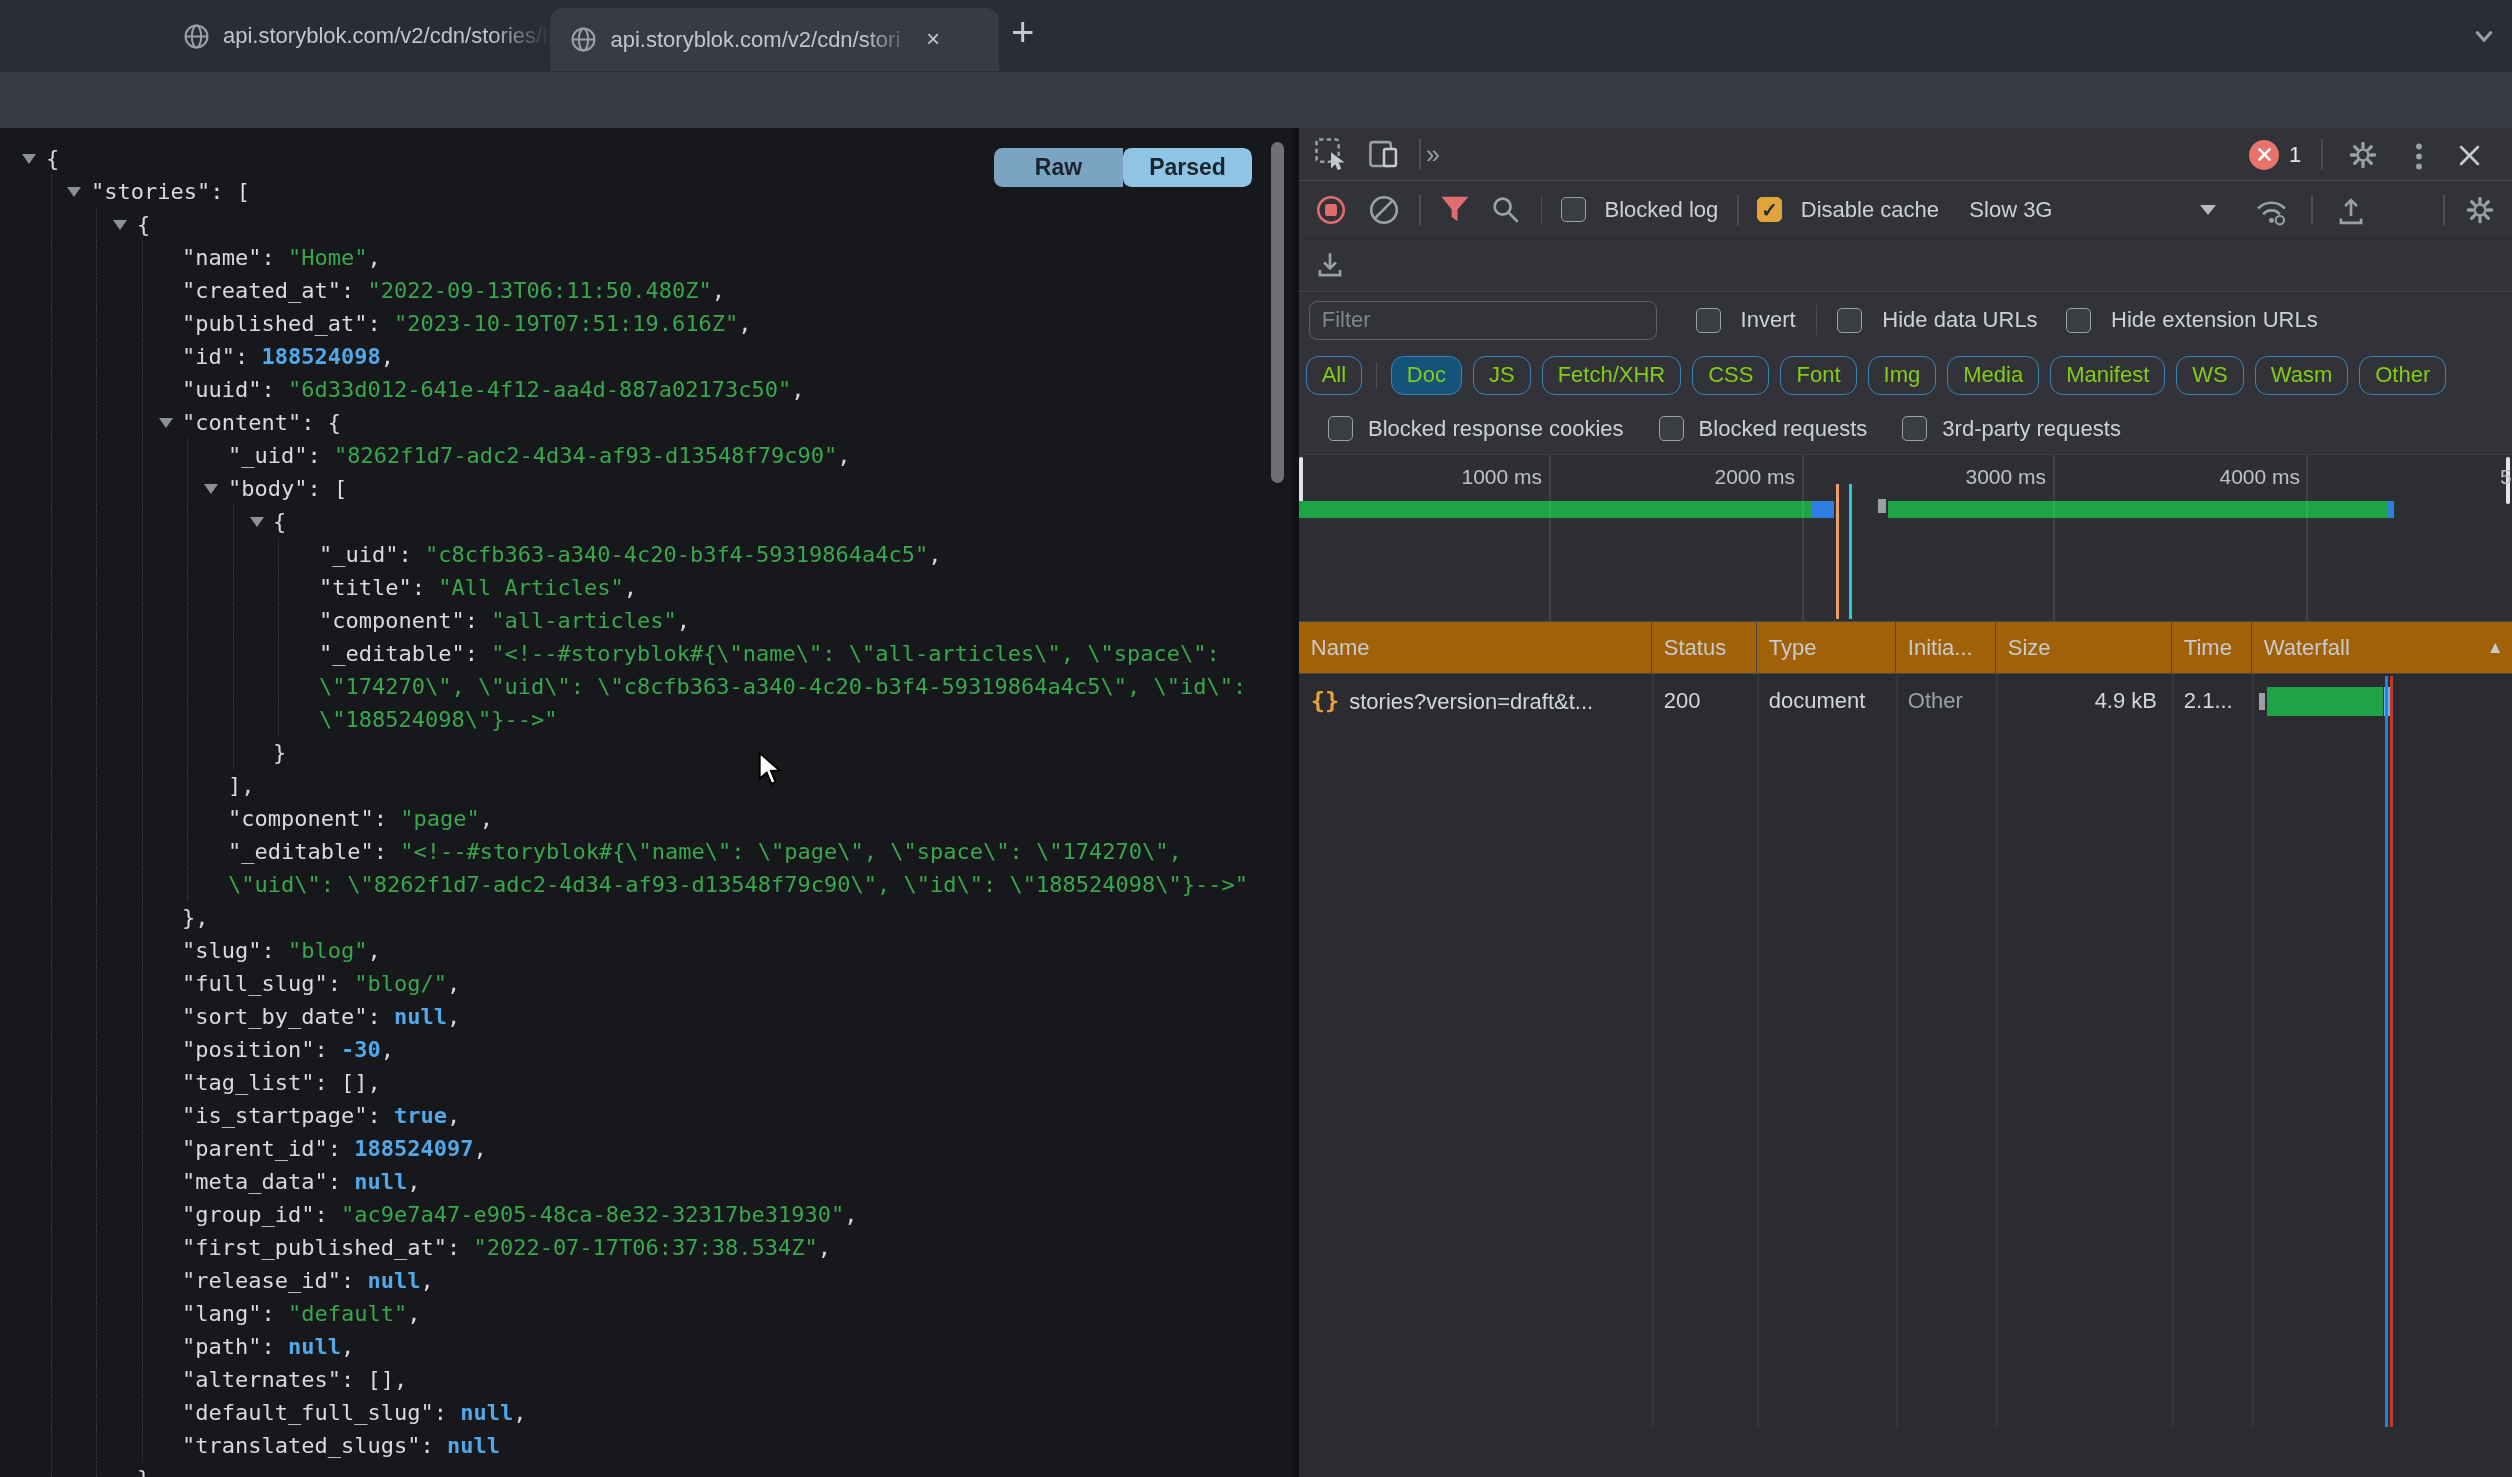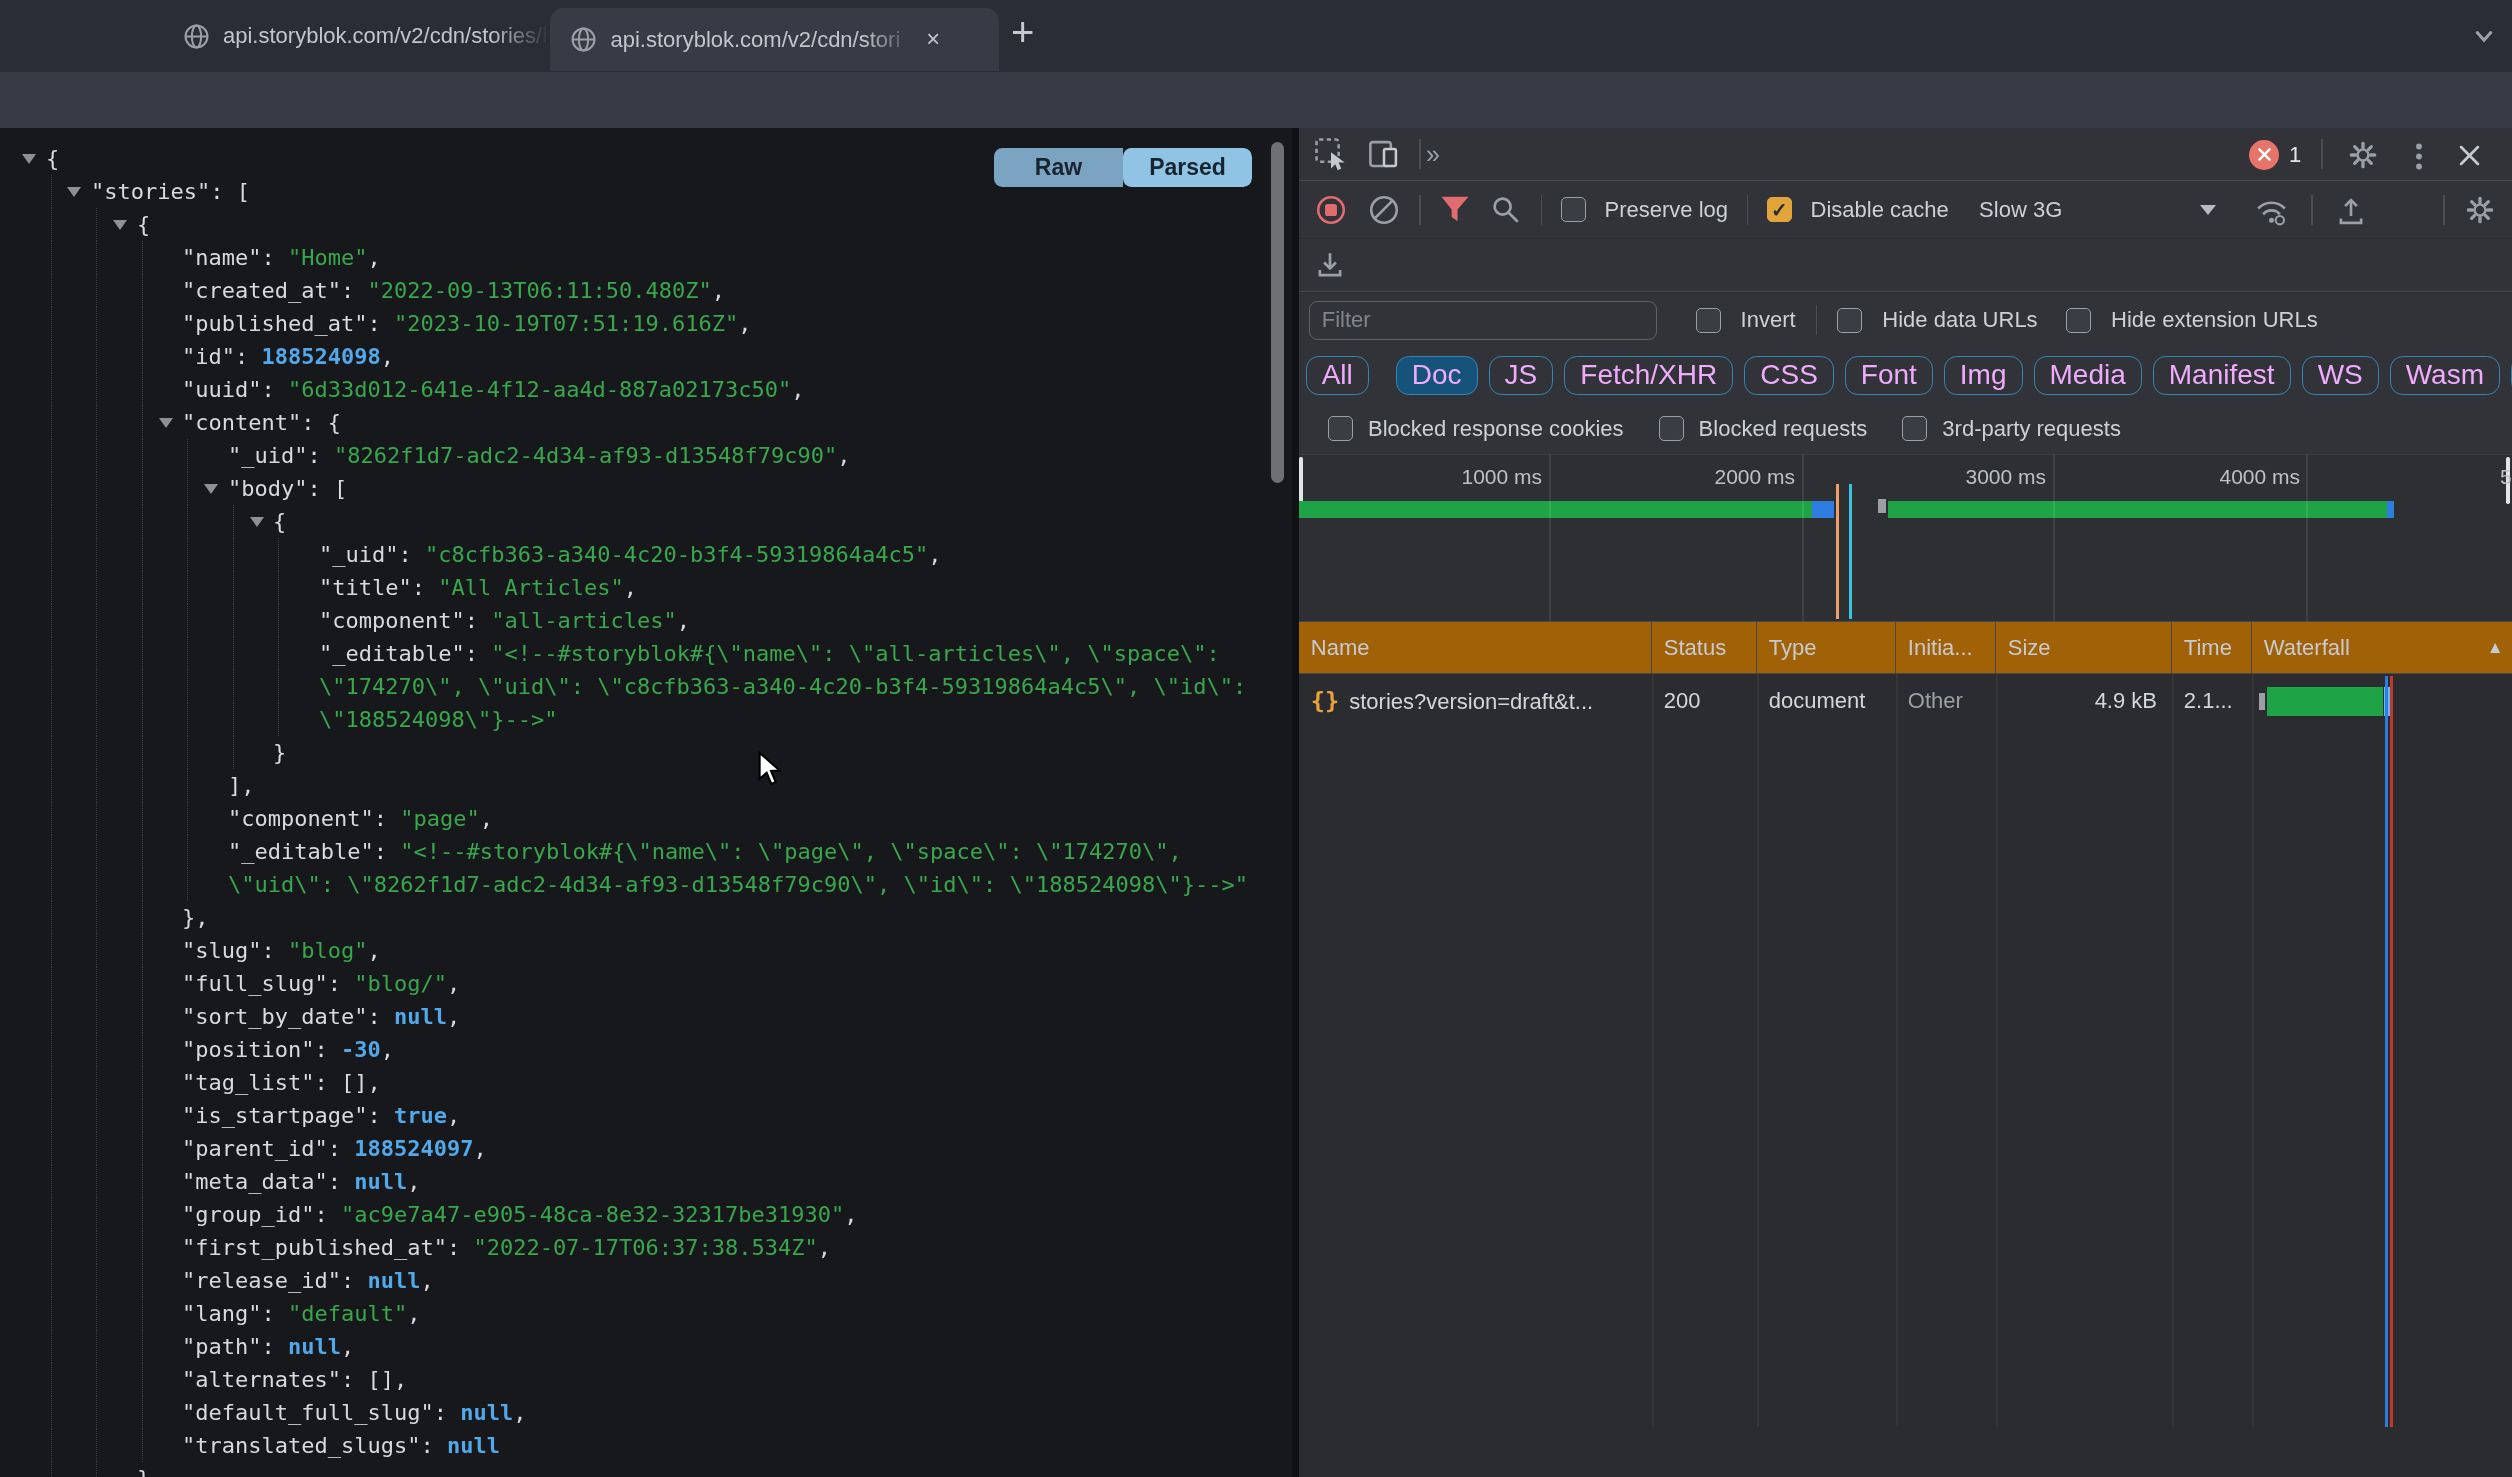--- a/index.html
+++ b/index.html
@@ -56,21 +56,21 @@
 .cb{width:25px;height:25px;border:1.7px solid #9aa0a6;border-radius:5px;background:#3a3d42;flex:none}
 .cb.checked{background:#e1a43b;border-color:#e1a43b;display:flex;align-items:center;justify-content:center;color:#2a2c2f;font-size:20px;font-weight:bold}
 .cb.checked::after{content:"\2713"}
 .cblabel{font-size:22px;color:#cdd1d5;white-space:nowrap}
 .throttle{font-size:22px;color:#cdd1d5}
 .dd-arrow{width:0;height:0;border-left:8.4px solid transparent;border-right:8.4px solid transparent;border-top:10px solid #b7bac2}
 .dt-filterrow{position:absolute;left:0;top:165px;width:1213px;height:54px;background:#313338;display:flex;align-items:center;gap:20px;padding-left:10px}
 .filterinput{width:348px;height:39px;background:transparent;border:1.7px solid #5f6368;border-radius:8.4px;color:#dadce0;font-size:22px;padding:0 11.8px;font-family:"Liberation Sans",sans-serif;outline:none}
 .filterinput::placeholder{color:#80868b}
 .dt-chiprow{position:absolute;left:0;top:219px;width:1213px;height:56px;background:#313338;display:flex;align-items:center;gap:11px;padding-left:6.7px}
-.chip{height:39px;display:flex;align-items:center;padding:0 15px;border:1.7px solid #3585b5;border-radius:12.7px;font-size:28px;color:#f0abfc;white-space:nowrap}
+.chip{height:39px;display:flex;align-items:center;padding:0 15px;border:1.7px solid #3585b5;border-radius:12.7px;font-size:22px;color:#84cc16;white-space:nowrap}
 .chip.active{background:#16537a}
 .chipsep{width:1.7px;height:27px;background:#4a4d52;margin:0 2.5px}
 .dt-blockedrow{position:absolute;left:0;top:275px;width:1213px;height:51px;background:#313338;display:flex;align-items:center;gap:15px;padding-left:29px}
 .blockpair{display:flex;align-items:center;gap:15px;margin-right:20px}
 
 .dt-overview{position:absolute;left:0;top:326px;width:1213px;height:167px;background:#2d2f33;border-top:1.7px solid #3c3e42;overflow:hidden}
 .tick{position:absolute;top:10px;font-size:21px;color:#bdc1c6;white-space:nowrap}
 .gridline{position:absolute;top:0;bottom:0;width:1.7px;background:rgba(255,255,255,.09)}
 .ovhandle{position:absolute;top:1.7px;width:4.2px;height:47px;background:#e2e4e8;border-radius:1.7px}
 .ovbar{position:absolute;top:46px;height:17px}
@@ -401,21 +401,21 @@
         </svg>
     </span>
     <span>
       <svg width="32" height="32" viewBox="0 0 38 38">
           <circle cx="15" cy="15" r="9.5" fill="none" stroke="#9aa0a6" stroke-width="3.2"></circle>
           <line x1="22" y1="22" x2="32" y2="32" stroke="#9aa0a6" stroke-width="3.2" stroke-linecap="round"></line>
         </svg>
     </span>
     <span class="sep-v"></span>
     <span class="cb"></span>
-    <span class="cblabel">Preserve log</span>
+    <span class="cblabel">Blocked log</span>
     <span class="sep-v"></span>
     <span class="cb checked"></span>
     <span class="cblabel">Disable cache</span>
     <span class="throttle" style="margin-left:11.8px">Slow 3G</span>
     <span class="dd-arrow" style="position:absolute;left:901px"></span>
     <span style="position:absolute;left:955px;top:13.5px">
       <svg width="35" height="32" viewBox="0 0 42 38">
           <path d="M5 16 a22 22 0 0 1 32 0" fill="none" stroke="#9aa0a6" stroke-width="3.2"></path>
           <path d="M11 23 a13 13 0 0 1 20 0" fill="none" stroke="#9aa0a6" stroke-width="3.2"></path>
           <circle cx="21" cy="30" r="3" fill="#9aa0a6"></circle>

